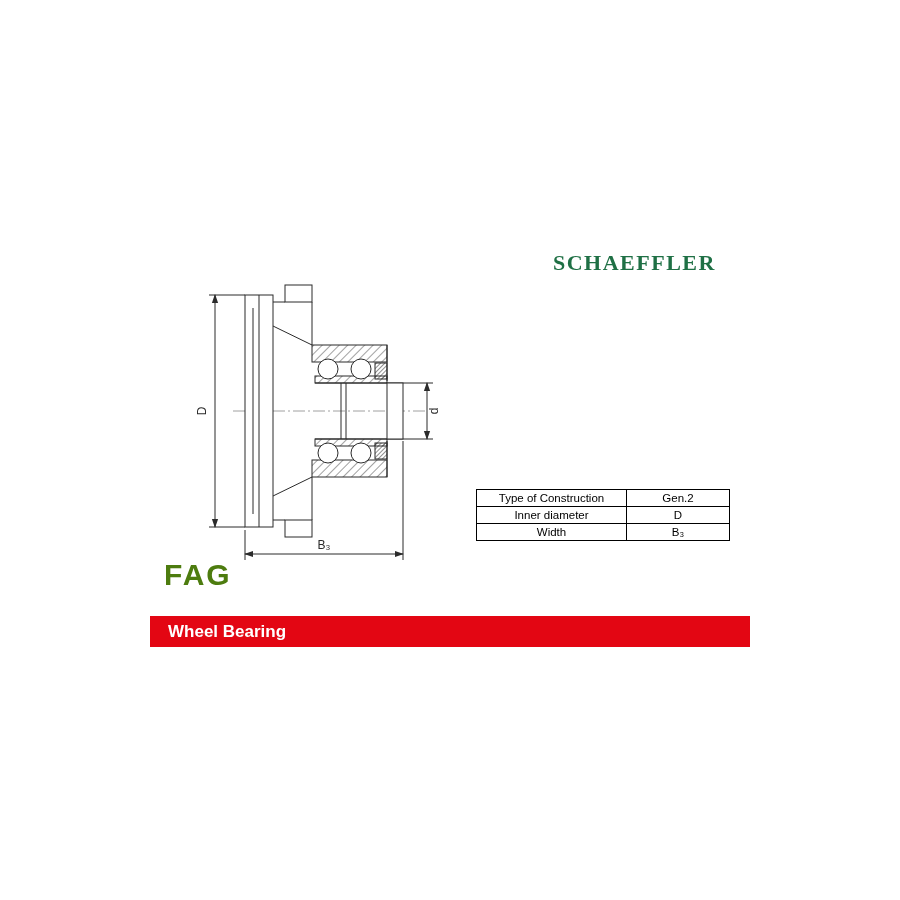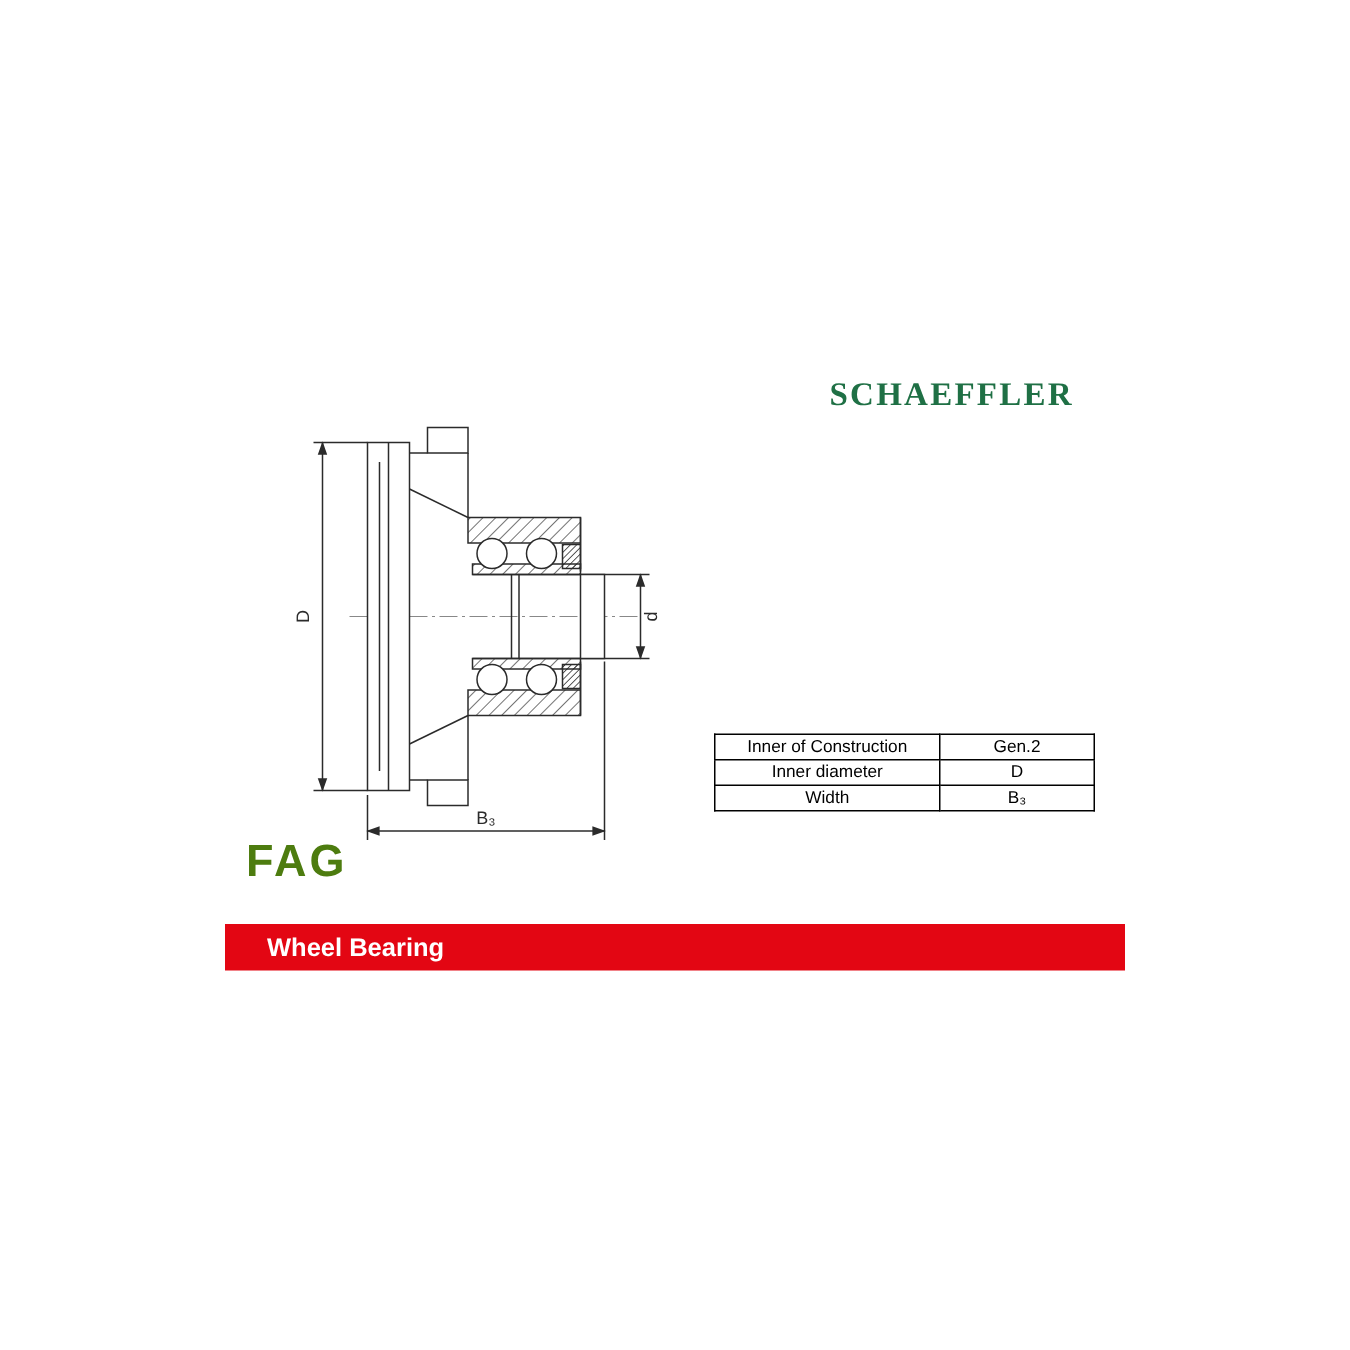--- a/index.html
+++ b/index.html
@@ -61,21 +61,21 @@
   .banner {
     position: absolute;
     left: 150px;
     top: 616px;
     width: 600px;
     height: 31px;
     background: #e30613;
   }
   .banner span {
     display: inline-block;
-    padding-left: 28px;
+    padding-left: 18px;
     line-height: 31px;
     color: #ffffff;
     font-weight: bold;
     font-size: 17px;
   }
   svg text {
     font-family: "Liberation Sans", "DejaVu Sans", sans-serif;
     font-size: 12px;
     fill: #2b2b2b;
   }
@@ -156,21 +156,21 @@
     </g>
 
     <text transform="translate(21,133) rotate(-90)" text-anchor="middle">D</text>
     <text transform="translate(253,133) rotate(-90)" text-anchor="middle">d</text>
     <text x="139" y="271" text-anchor="middle">B₃</text>
   </svg>
 
   <table class="spec">
     <tbody>
       <tr>
-        <td class="c1">Inner of Construction</td>
+        <td class="c1">Type of Construction</td>
         <td class="c2">Gen.2</td>
       </tr>
       <tr>
         <td class="c1">Inner diameter</td>
         <td class="c2">D</td>
       </tr>
       <tr>
         <td class="c1">Width</td>
         <td class="c2">B₃</td>
       </tr>

